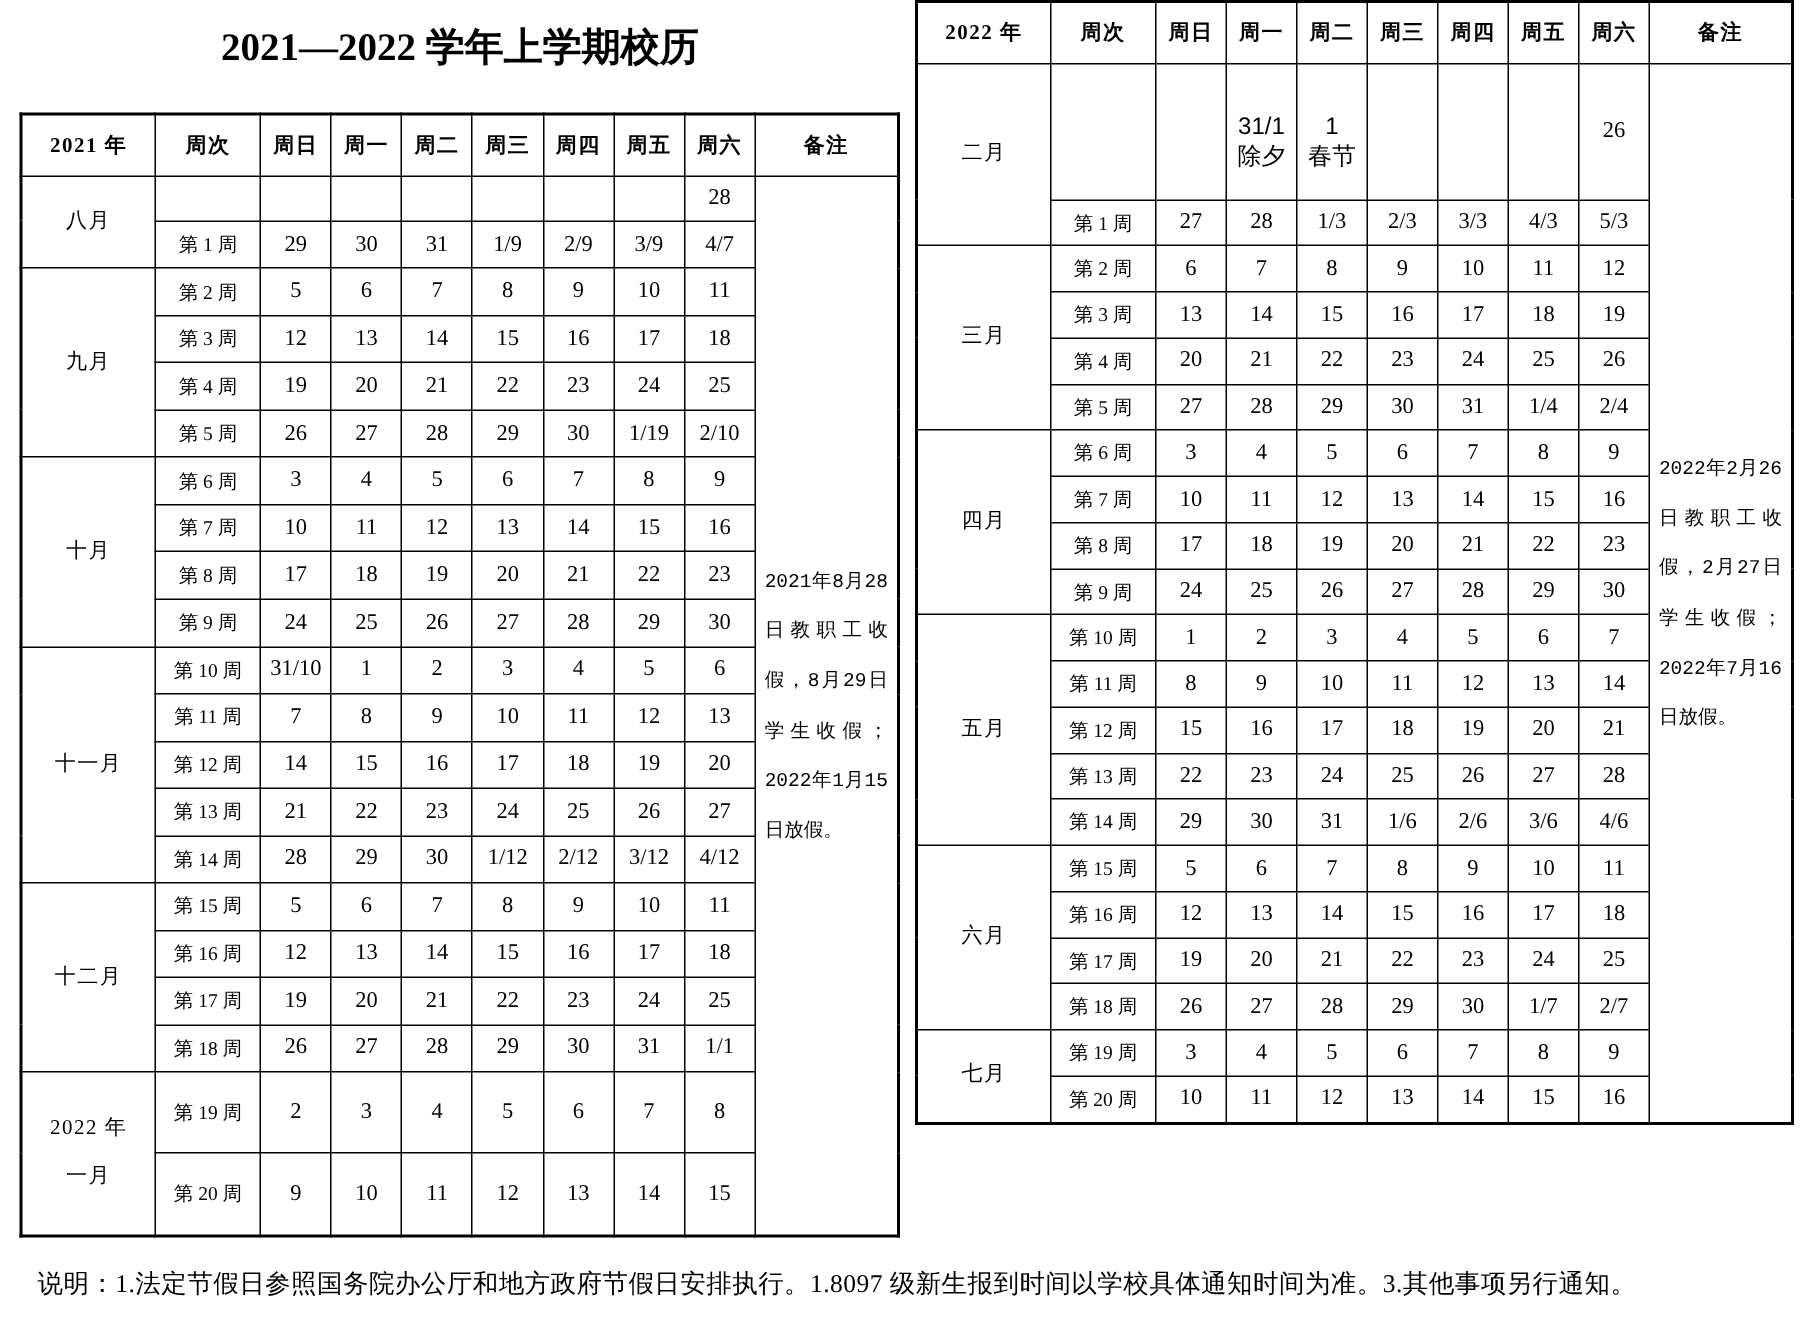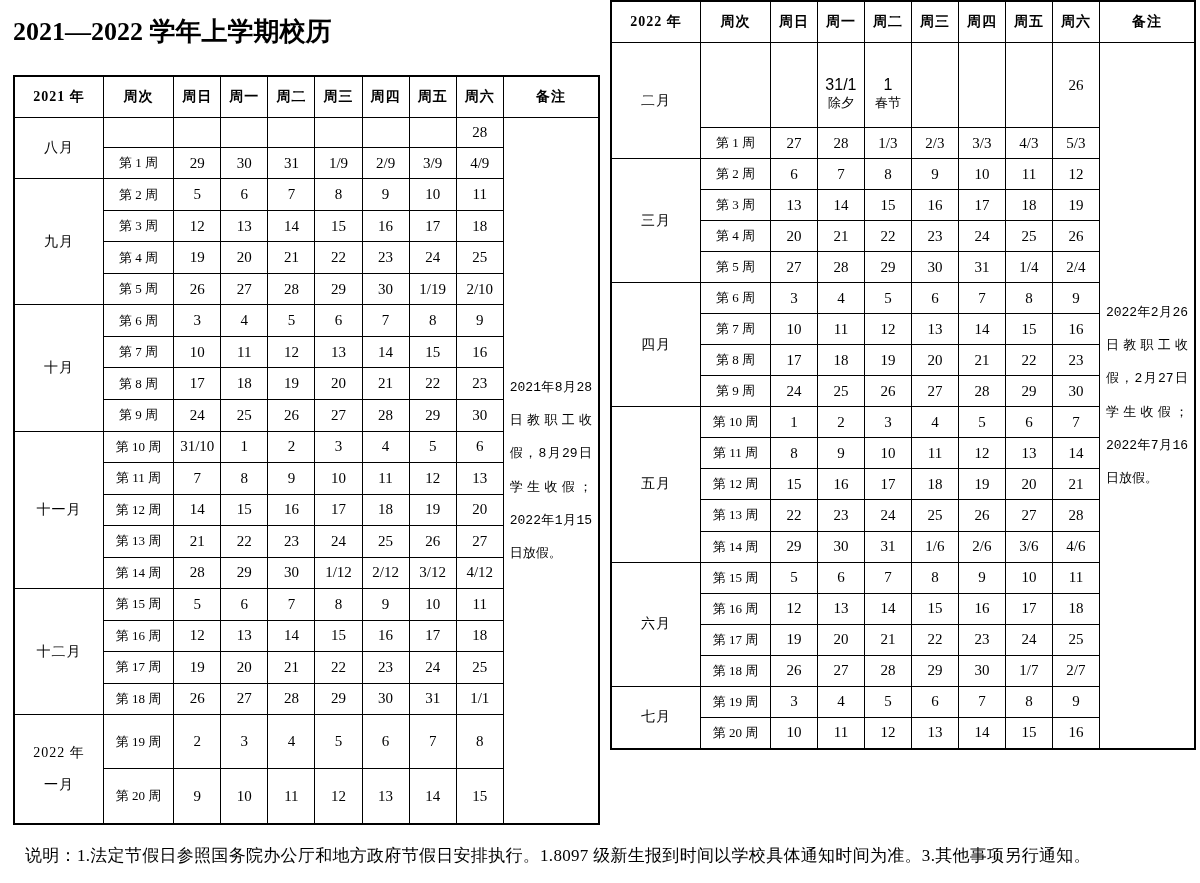--- a/index.html
+++ b/index.html
@@ -10,21 +10,21 @@
     font-family:"Liberation Serif", serif;
     color:#000;
   }
   .cal { position:absolute; top:0; }
   #cal-0 { left:13px;  width:587px; }
   #cal-1 { left:610px; width:586px; }
   .cal-title {
     height:75px;
     box-sizing:border-box;
     padding-top:14px;
-    text-align:left;
+    text-align:center;
     font-weight:bold;
     font-size:26px;
     white-space:nowrap;
   }
   table.cal-table {
     border-collapse:collapse;
     table-layout:fixed;
     width:100%;
     height:750px;
     border:2px solid #000;
@@ -62,21 +62,21 @@
     font-family:Liberation Mono, monospace;
   }
   td.festival { line-height:1.2; }
   .fest-num {
     font-family:"Liberation Sans", sans-serif;
     font-weight:normal;
     font-size:16px;
     line-height:1.25;
     margin-top:15px;
   }
-  .fest-label { font-size:13px; line-height:1.25; }
+  .fest-label { font-size:16px; line-height:1.25; }
   .footnote {
     position:absolute;
     left:25px; top:844px;
     font-size:17px;
     white-space:nowrap;
     letter-spacing:0.3px;
   }
 </style>
 </head>
 <body>
@@ -124,21 +124,21 @@
             <td class="remark" rowspan="21">2021年8月28日教职工收假，8月29日学生收假；2022年1月15日放假。</td>
           </tr>
           <tr>
             <td class="week">第 1 周</td>
             <td class="day">29</td>
             <td class="day">30</td>
             <td class="day">31</td>
             <td class="day">1/9</td>
             <td class="day">2/9</td>
             <td class="day">3/9</td>
-            <td class="day">4/9</td>
+            <td class="day">4/7</td>
           </tr>
           <tr>
             <td class="month" rowspan="4">九月</td>
             <td class="week">第 2 周</td>
             <td class="day">5</td>
             <td class="day">6</td>
             <td class="day">7</td>
             <td class="day">8</td>
             <td class="day">9</td>
             <td class="day">10</td>

